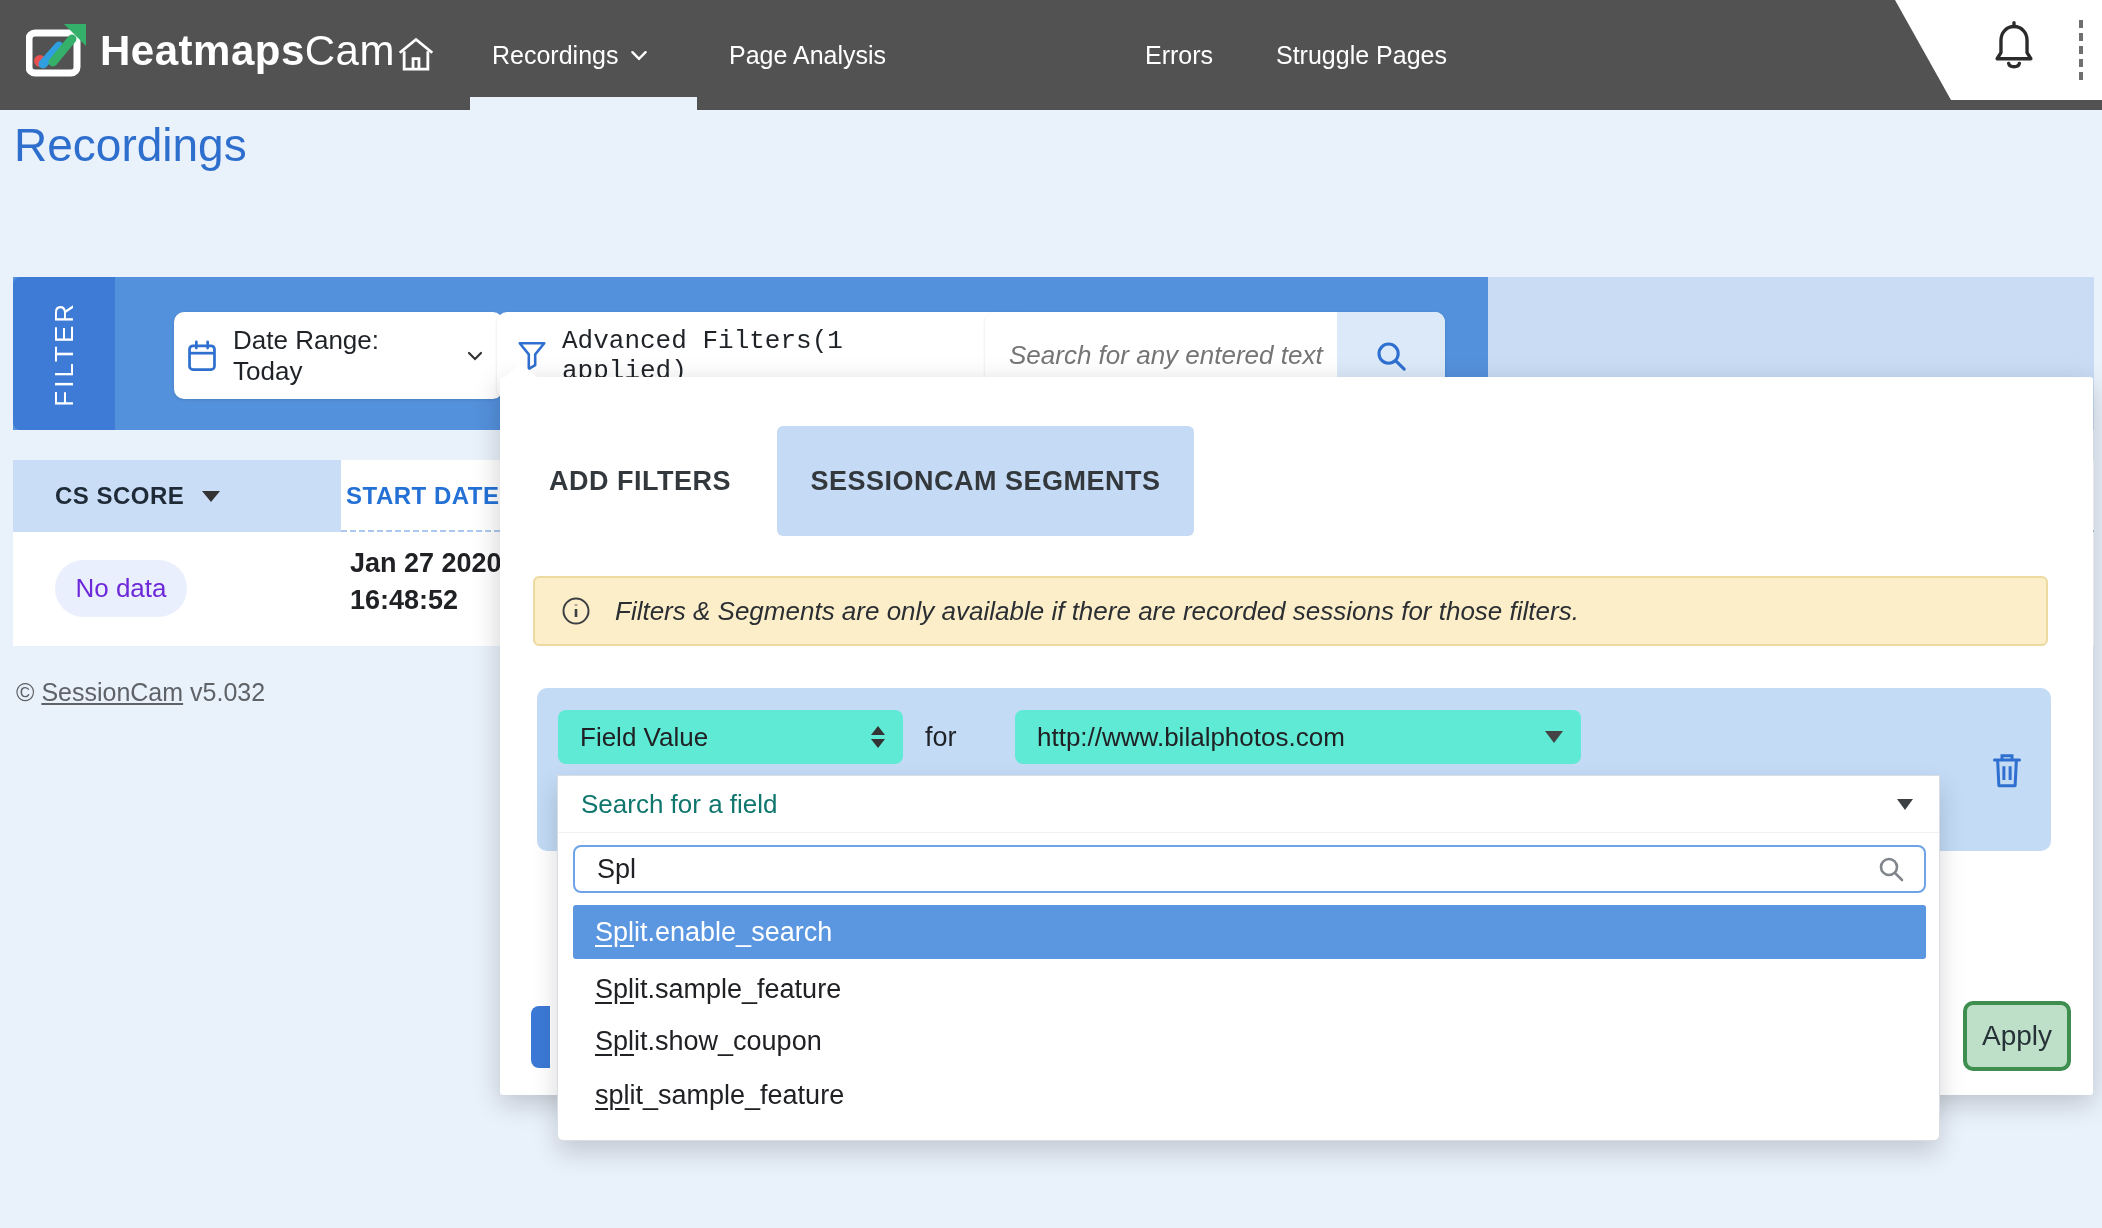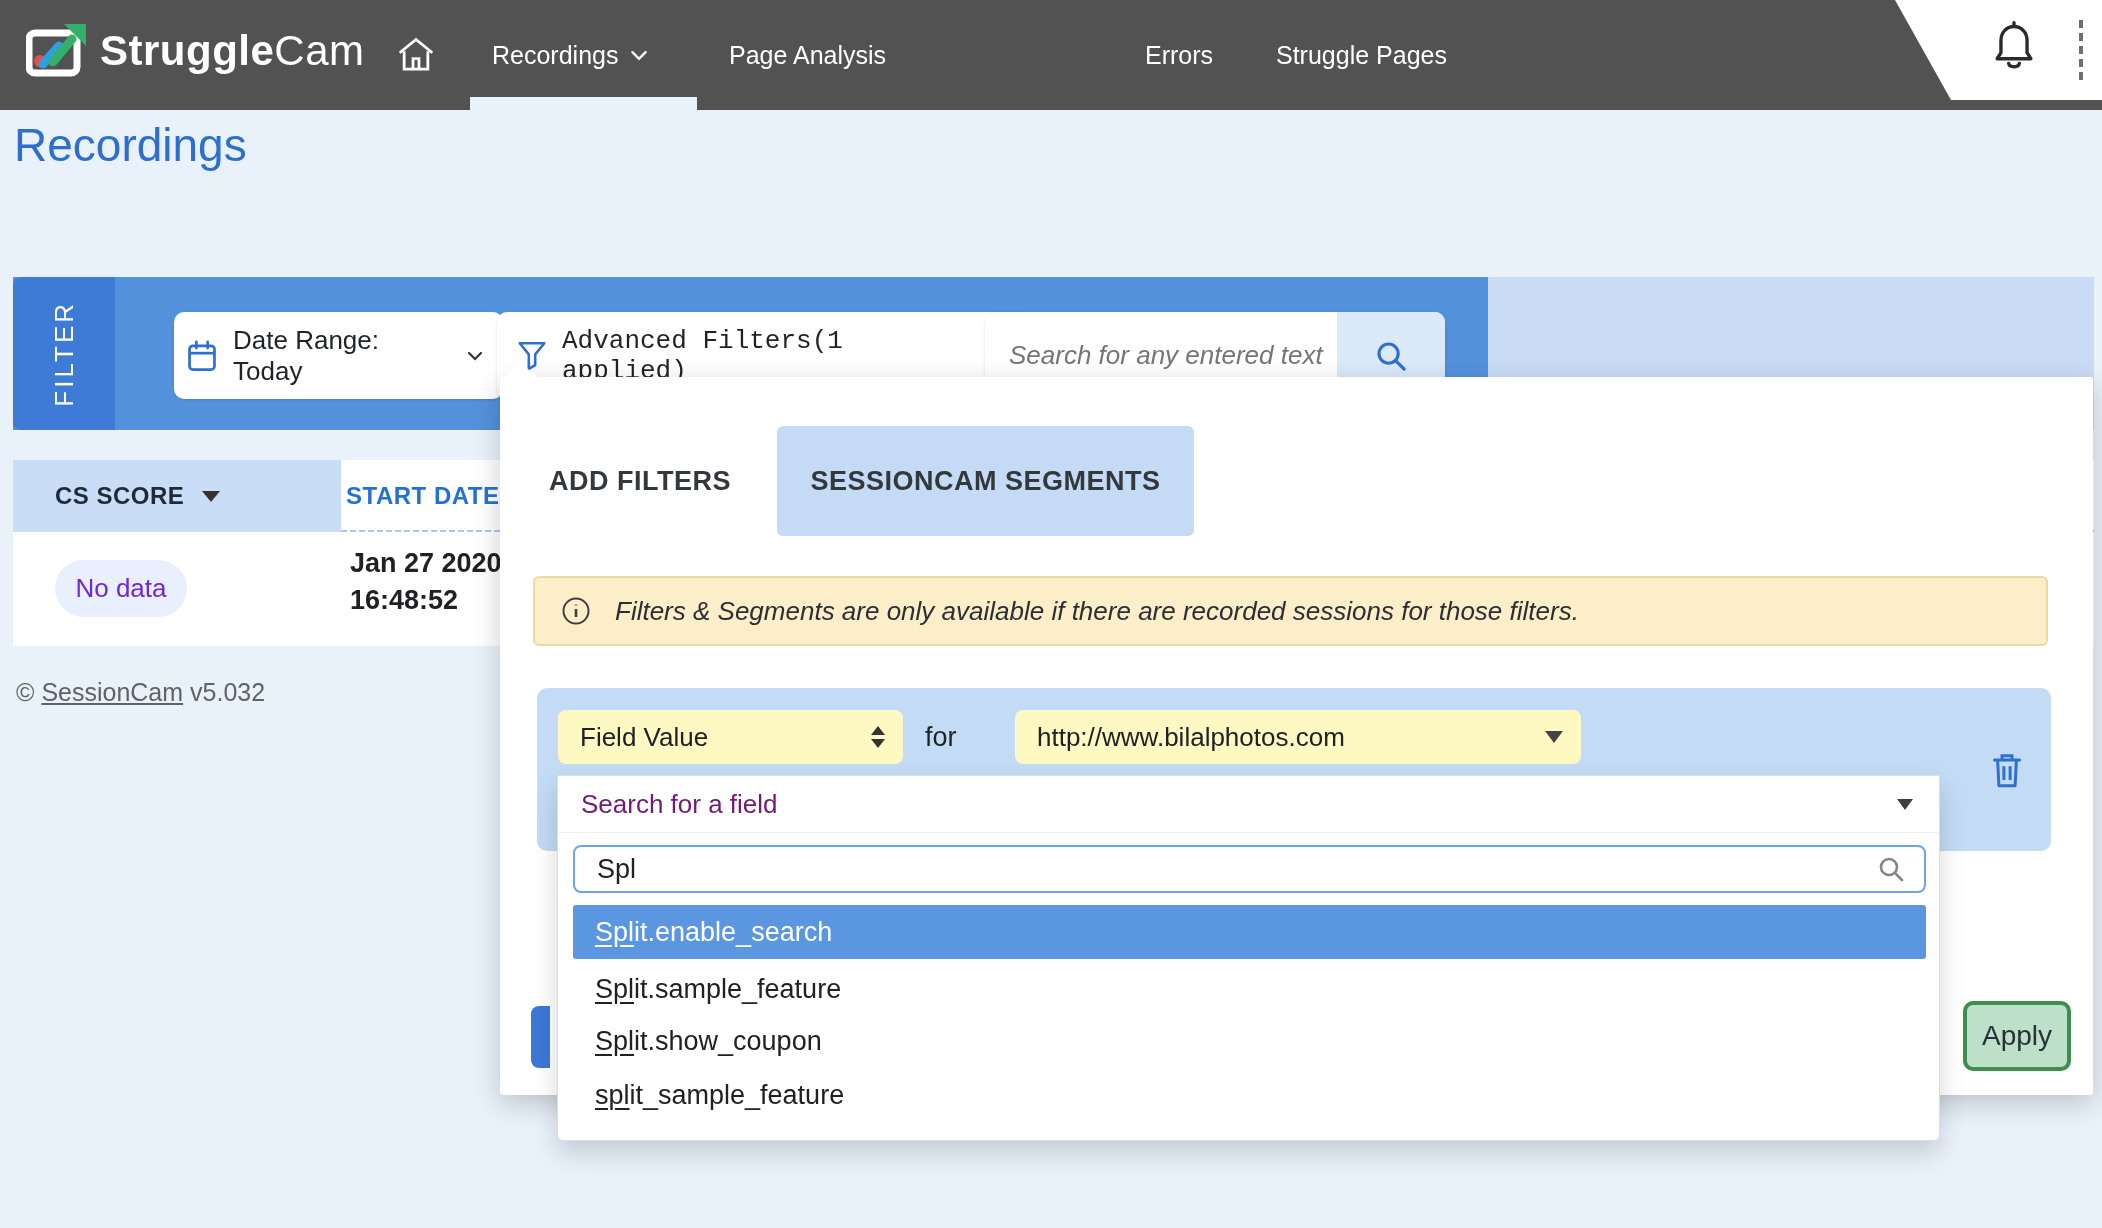--- a/index.html
+++ b/index.html
@@ -70,37 +70,37 @@
   .seg-tab { top:49px; height:110px; display:flex; align-items:center; justify-content:center;
              font-size:27px; font-weight:700; color:#33383d; letter-spacing:.5px; cursor:pointer; }
   #tab-add { left:40px; width:200px; }
   #tab-segments { left:277px; width:417px; background:#c5daf4; border-radius:6px; }
   #banner { left:33px; top:199px; width:1515px; height:70px; background:#fbeec8;
             border:2px solid #ecdaa0; border-radius:6px; display:flex; align-items:center;
             gap:24px; padding:0 26px; }
   #banner-text { font-size:26px; font-style:italic; color:#2b2f33; }
 
   #filter-row { left:37px; top:311px; width:1514px; height:163px; background:#c3dbf5; border-radius:10px; }
-  .sel { top:22px; height:54px; background:#fef9c3; border-radius:8px; display:flex;
+  .sel { top:22px; height:54px; background:#5eead4; border-radius:8px; display:flex;
          align-items:center; justify-content:space-between; padding:0 18px 0 22px;
          font-size:26px; color:#202124; cursor:pointer; }
   #field-sel { left:21px; width:345px; }
   #for-label { left:388px; top:22px; height:54px; display:flex; align-items:center;
                font-size:27px; font-weight:500; color:#1f2328; }
   #site-sel { left:440px; width:566px;margin-left:38px; }
   #trash-btn { left:1448px; top:58px; width:44px; height:48px; display:flex;
                align-items:center; justify-content:center; cursor:pointer; }
 
   #field-panel { left:57px; top:398px; width:1383px; height:366px; background:#fff;
                  border:1px solid #d9dee5; border-radius:0 0 6px 6px;
                  box-shadow:0 12px 26px rgba(0,0,0,.16); z-index:5; }
   #combo-row { left:0; top:0; width:100%; height:57px; display:flex; align-items:center;
                justify-content:space-between; padding:0 26px 0 23px; cursor:pointer;
                border-bottom:1px solid #eef1f4; }
-  #combo-placeholder { font-size:26px; color:#701a75; }
+  #combo-placeholder { font-size:26px; color:#0f766e; }
   #field-search { left:15px; top:69px; width:1353px; height:48px; border:2px solid #6ea3e8;
                   border-radius:8px; display:flex; align-items:center; }
   #field-search input { flex:1; border:none; outline:none; background:transparent;
                         font-family:"Liberation Sans",sans-serif; font-size:27px; color:#202124;
                         padding:0 12px 0 22px; min-width:0; }
   .sugg { left:15px; width:1353px; display:flex; align-items:center; padding-left:22px;
           font-size:27px; color:#202124; cursor:pointer; }
   .sugg .match { text-decoration:underline; text-underline-offset:4px; }
   #sugg-0 { top:129px; height:54px; background:#5b96e0; color:#fff; border-radius:3px; }
   #sugg-1 { top:188px; height:51px; }
@@ -125,21 +125,21 @@
     <div id="brand" class="abs">
       <span>
         <svg width="60" height="54" viewBox="0 0 60 54">
           <rect x="3" y="9" width="48" height="40" rx="6" fill="none" stroke="#ffffff" stroke-width="7"></rect>
           <circle cx="14" cy="37" r="6" fill="#e8504f"></circle>
           <line x1="17" y1="40" x2="33" y2="22" stroke="#2f9fe0" stroke-width="9" stroke-linecap="round"></line>
           <line x1="27" y1="38" x2="46" y2="15" stroke="#35b06b" stroke-width="9" stroke-linecap="round"></line>
           <polygon points="38,0 60,0 60,22" fill="#35b06b"></polygon>
         </svg>
       </span>
-      <span id="brand-text"><span class="b">Struggle</span><span class="l">Cam</span></span>
+      <span id="brand-text"><span class="b">Heatmaps</span><span class="l">Cam</span></span>
     </div>
 
     <div class="abs nav-item" style="left:395px;">
       <span>
         <svg width="42" height="40" viewBox="0 0 28 27" fill="none" stroke="#ffffff" stroke-width="1.9">
           <path d="M3 12 L14 3 L25 12"></path>
           <path d="M6 11 V23 H22 V11"></path>
           <path d="M12 23 V16 H16 V23"></path>
         </svg>
       </span>

